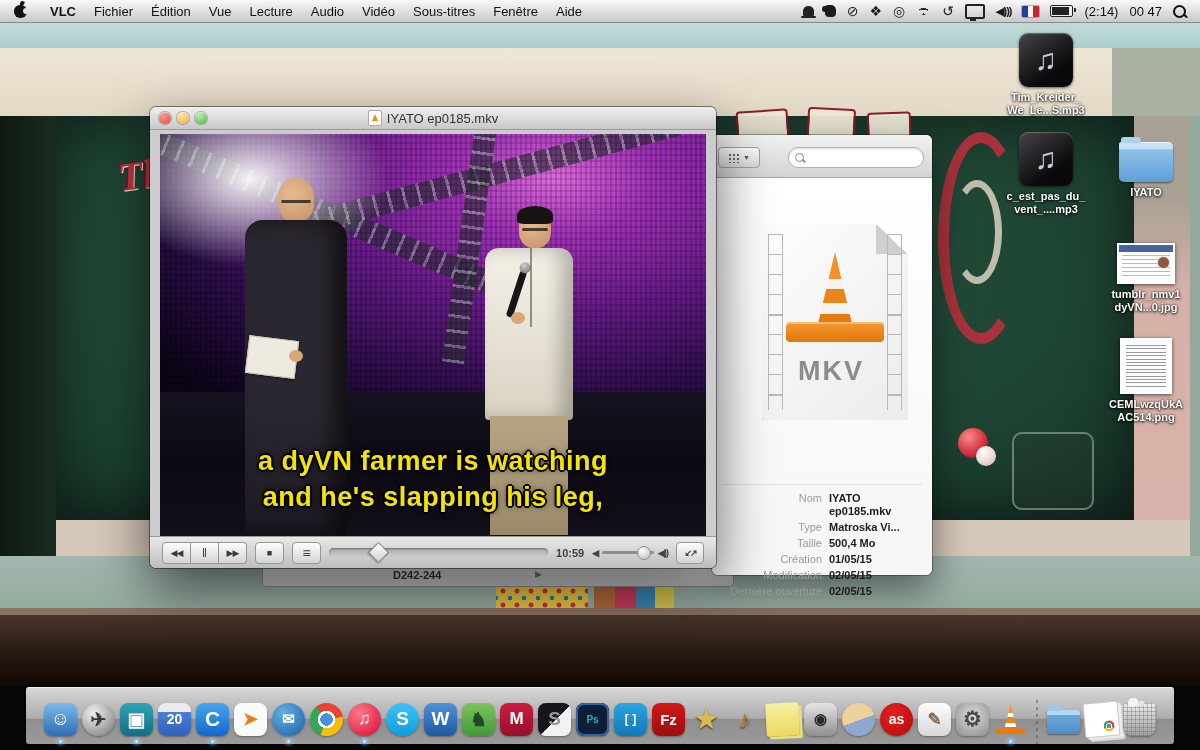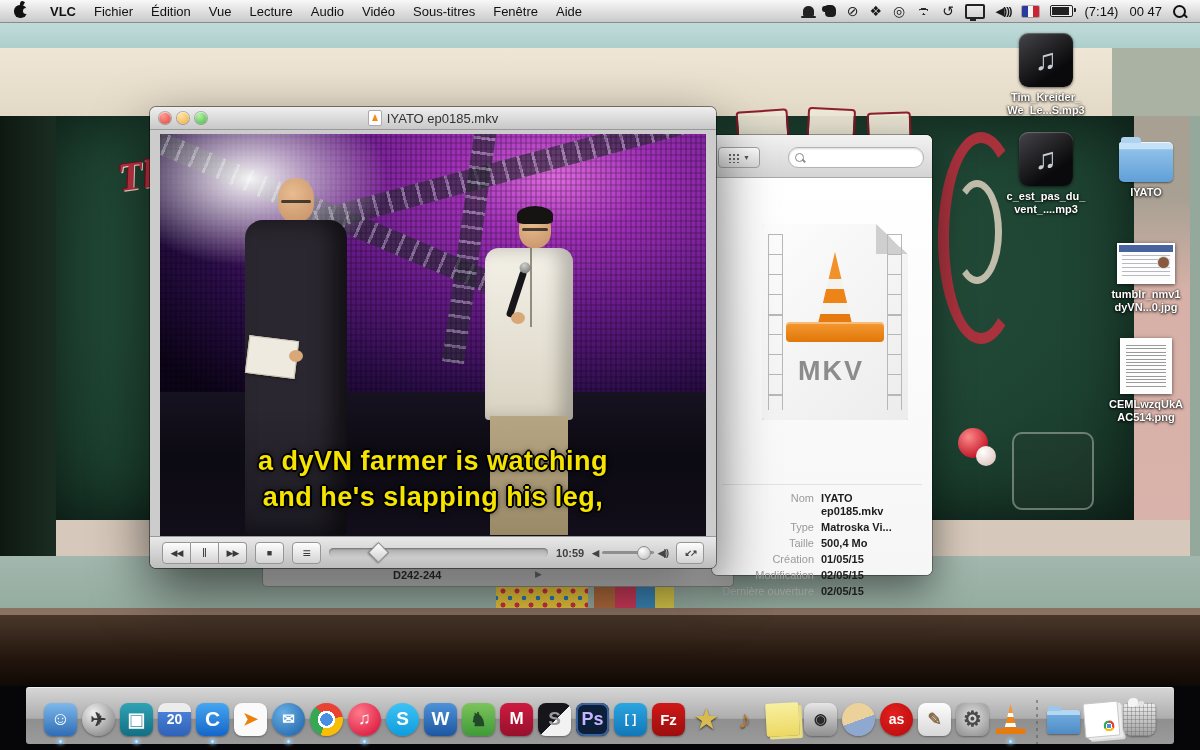--- a/index.html
+++ b/index.html
@@ -123,21 +123,21 @@
   .mkv-strip{position:absolute;top:10px;bottom:10px;width:13px;border-left:1.5px solid #b8b8b8;border-right:1.5px solid #b8b8b8;
     background:repeating-linear-gradient(180deg,#b8b8b8 0 1.5px,transparent 1.5px 20px);}
   .mkv-cone{position:absolute;left:40px;top:28px;width:66px;height:78px;
     background:linear-gradient(180deg,#f29029 0 34%,#f4f2ee 34% 48%,#ee8418 48% 66%,#f4f2ee 66% 80%,#e67a0e 80%);
     clip-path:polygon(50% 0,78% 100%,22% 100%);filter:drop-shadow(0 1px 1px rgba(0,0,0,.25));}
   .mkv-base{position:absolute;left:24px;top:98px;width:98px;height:20px;border-radius:4px;
     background:linear-gradient(180deg,#f59a33,#e07708);box-shadow:inset 0 2px 0 rgba(255,255,255,.35);}
   .mkv-label{position:absolute;left:0;right:8px;top:132px;text-align:center;font-size:27px;font-weight:bold;
     color:#8c8c8c;letter-spacing:2px;}
   .f-divider{position:absolute;left:10px;top:306px;right:10px;height:1px;background:#e2e2e2;}
-  .f-info{position:absolute;left:0px;top:314px;width:212px;}
+  .f-info{position:absolute;left:8px;top:314px;width:212px;}
   .f-row{display:flex;margin-bottom:3px;font-size:11px;line-height:13px;}
   .f-lab{width:102px;text-align:right;color:#9b9b9b;flex:none;padding-right:7px;}
   .f-val{width:96px;color:#1c1c1c;font-weight:bold;word-wrap:break-word;}
   
   #vlc{position:absolute;left:150px;top:107px;width:566px;height:461px;z-index:5;border-radius:6px;
     background:#cccccc;box-shadow:0 22px 55px rgba(0,0,0,.6),0 0 0 1px rgba(0,0,0,.45);}
   .v-title{position:absolute;left:0;top:0;right:0;height:22px;border-radius:6px 6px 0 0;
     background:linear-gradient(180deg,#efefef,#c8c8c8);border-bottom:1px solid #999;
     display:flex;align-items:center;justify-content:center;font-size:13px;color:#333;}
   .tl{position:absolute;top:5px;width:12px;height:12px;border-radius:50%;box-shadow:inset 0 1px 1px rgba(255,255,255,.6),0 0 0 1px rgba(0,0,0,.25);}
@@ -437,21 +437,21 @@
       <span class="mi i-ever"></span>
       <span class="mi glyph">⊘</span>
       <span class="mi glyph">❖</span>
       <span class="mi glyph">◎</span>
       <span class="mi i-wifi"></span>
       <span class="mi glyph">↺</span>
       <span class="mi i-disp"></span>
       <span class="mi i-vol">◀)))</span>
       <span class="mi i-flag"></span>
       <span class="mi i-batt"></span>
-      <span class="mtxt">(7:14)</span>
+      <span class="mtxt">(2:14)</span>
       <span class="mtxt">00 47</span>
       <span class="mi i-spot"></span>
     </div>
   </div>
 
   <div id="dock">
       <div class="dock-item">
         <div class="dock-glyph" style="background: linear-gradient(rgb(125, 185, 234), rgb(46, 108, 181)); color: rgb(255, 255, 255);">☺</div>
         <div class="run-dot"></div>
       </div>
@@ -492,21 +492,21 @@
       <div class="dock-item">
         <div class="dock-glyph" style="background: linear-gradient(rgb(124, 196, 92), rgb(63, 154, 56)); color: rgb(35, 74, 40); font-size: 19px;">♞</div>
       </div>
       <div class="dock-item">
         <div class="dock-glyph" style="background: linear-gradient(rgb(206, 26, 64), rgb(151, 16, 44)); color: rgb(255, 255, 255); font-size: 17px;">M</div>
       </div>
       <div class="dock-item">
         <div class="dock-glyph" style="background: linear-gradient(135deg, rgb(21, 21, 26) 0px, rgb(21, 21, 26) 52%, rgb(242, 242, 242) 52%); color: rgb(154, 154, 154); font-size: 19px;">S</div>
       </div>
       <div class="dock-item dk-ps">
-        <div class="dock-glyph" style="background: rgb(12, 30, 56); color: #c4b5fd; font-size: 18px;">Ps</div>
+        <div class="dock-glyph" style="background: rgb(12, 30, 56); color: #14b8a6; font-size: 10px;">Ps</div>
       </div>
       <div class="dock-item">
         <div class="dock-glyph" style="background: linear-gradient(rgb(43, 165, 224), rgb(17, 119, 184)); color: rgb(255, 255, 255); font-size: 12px;">[ ]</div>
       </div>
       <div class="dock-item">
         <div class="dock-glyph" style="background: linear-gradient(rgb(208, 24, 24), rgb(156, 14, 14)); color: rgb(255, 255, 255); font-size: 15px;">Fz</div>
       </div>
       <div class="dock-item dk-star">
         <div class="dock-glyph" style="background: transparent; color: rgb(216, 188, 82); font-size: 26px;">★</div>
       </div>

